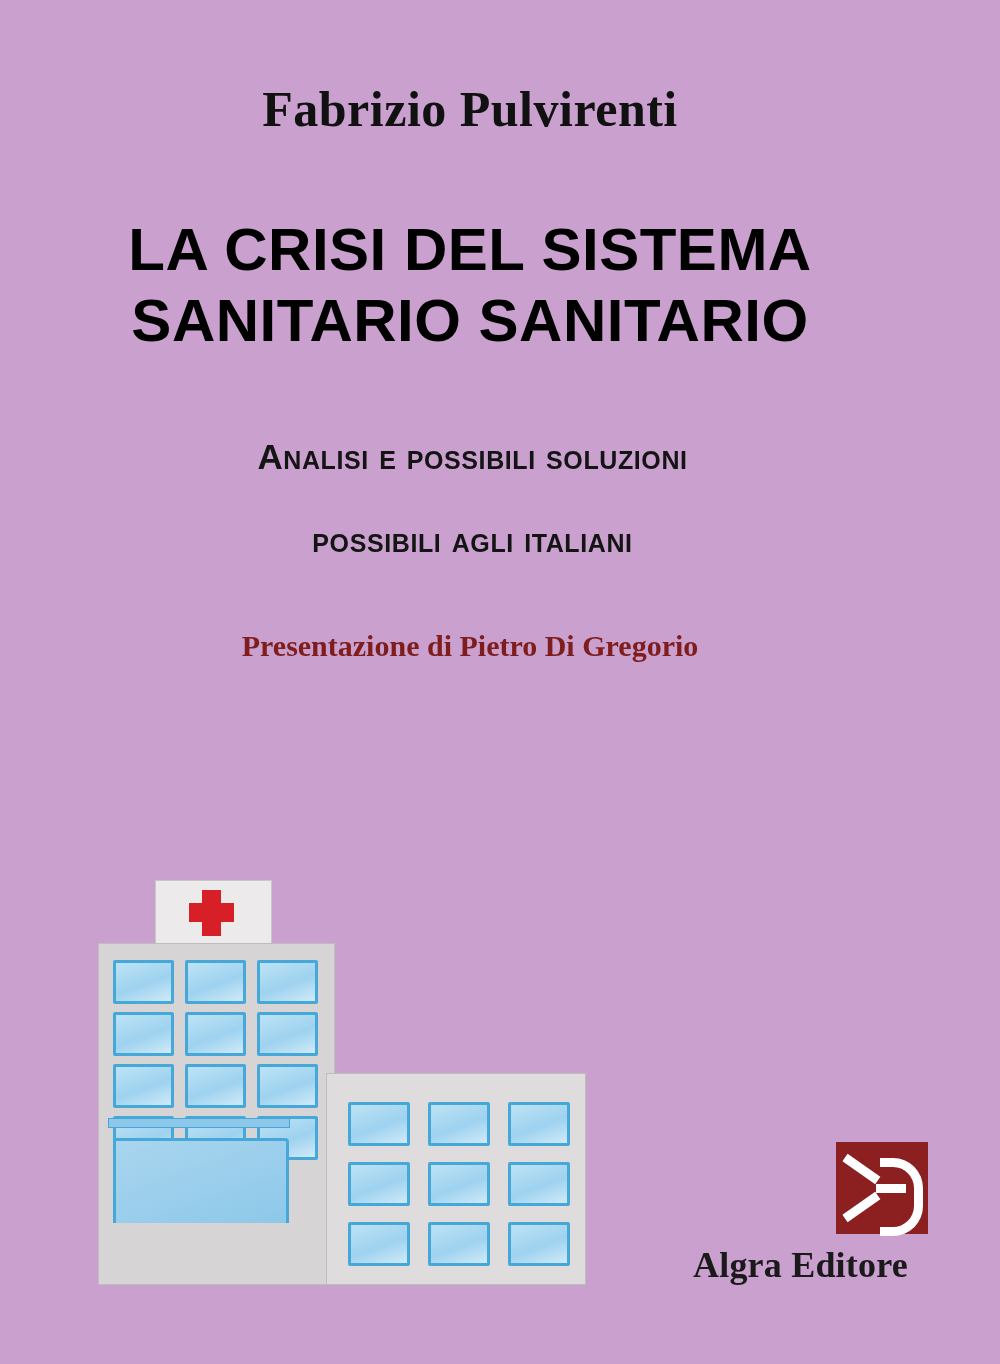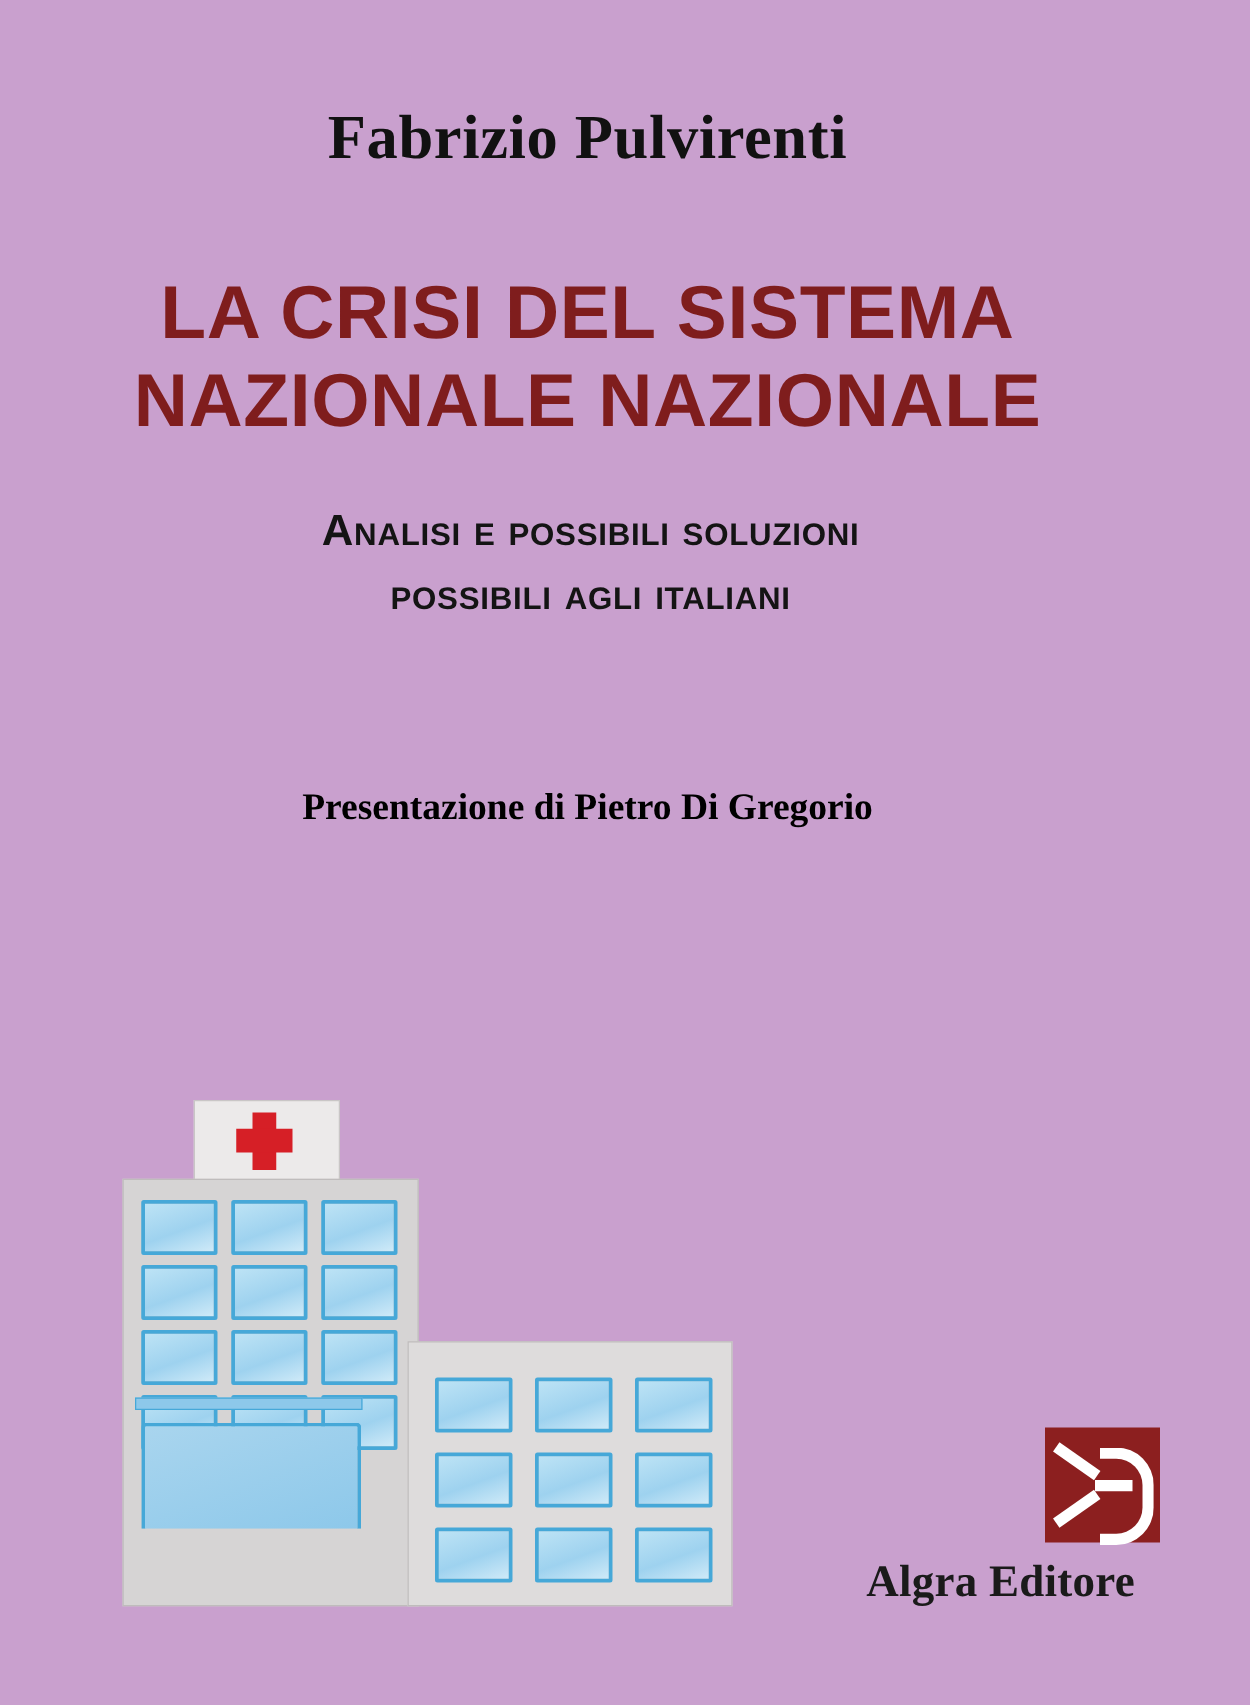--- a/index.html
+++ b/index.html
@@ -39,52 +39,53 @@
     left: 0;
     right: 60px;
     text-align: center;
   }
   .title-line {
     font-family: "Liberation Sans", sans-serif;
     font-weight: bold;
     font-size: 60px;
     line-height: 1.18;
     letter-spacing: 0.5px;
-    color: #7f1d1d;
+    color: #000000;
     white-space: nowrap;
   }
   .subtitle-block {
     position: absolute;
     top: 400px;
     left: 0;
     right: 55px;
     text-align: center;
   }
   .subtitle-line {
     font-family: "Liberation Sans", sans-serif;
     font-weight: bold;
     font-size: 35px;
     line-height: 1.45;
     color: #141414;
     font-variant: small-caps;
     letter-spacing: 0.6px;
+    margin-top: 32px;
   }
   .credits-block {
     position: absolute;
     top: 620px;
     left: 0;
     right: 60px;
     text-align: center;
   }
   .credit-line {
     font-family: "Liberation Serif", serif;
     font-weight: bold;
     font-size: 30px;
     line-height: 1.75;
-    color: #000000;
+    color: #7f1d1d;
   }
 
   
   .hospital {
     position: absolute;
     left: 80px;
     top: 880px;
     width: 520px;
     height: 420px;
   }
@@ -221,21 +222,21 @@
 </style>
 </head>
 <body>
 
 <div class="cover">
 
   <div class="author">Fabrizio Pulvirenti</div>
 
   <div class="title-block">
     <div class="title-line">LA CRISI DEL SISTEMA</div>
-    <div class="title-line">NAZIONALE NAZIONALE</div>
+    <div class="title-line">SANITARIO SANITARIO</div>
   </div>
 
   <div class="subtitle-block">
     <div class="subtitle-line">Analisi e possibili soluzioni</div>
     <div class="subtitle-line">possibili agli italiani</div>
   </div>
 
   <div class="credits-block">
     <div class="credit-line">Presentazione di Pietro Di Gregorio</div>
   </div>

